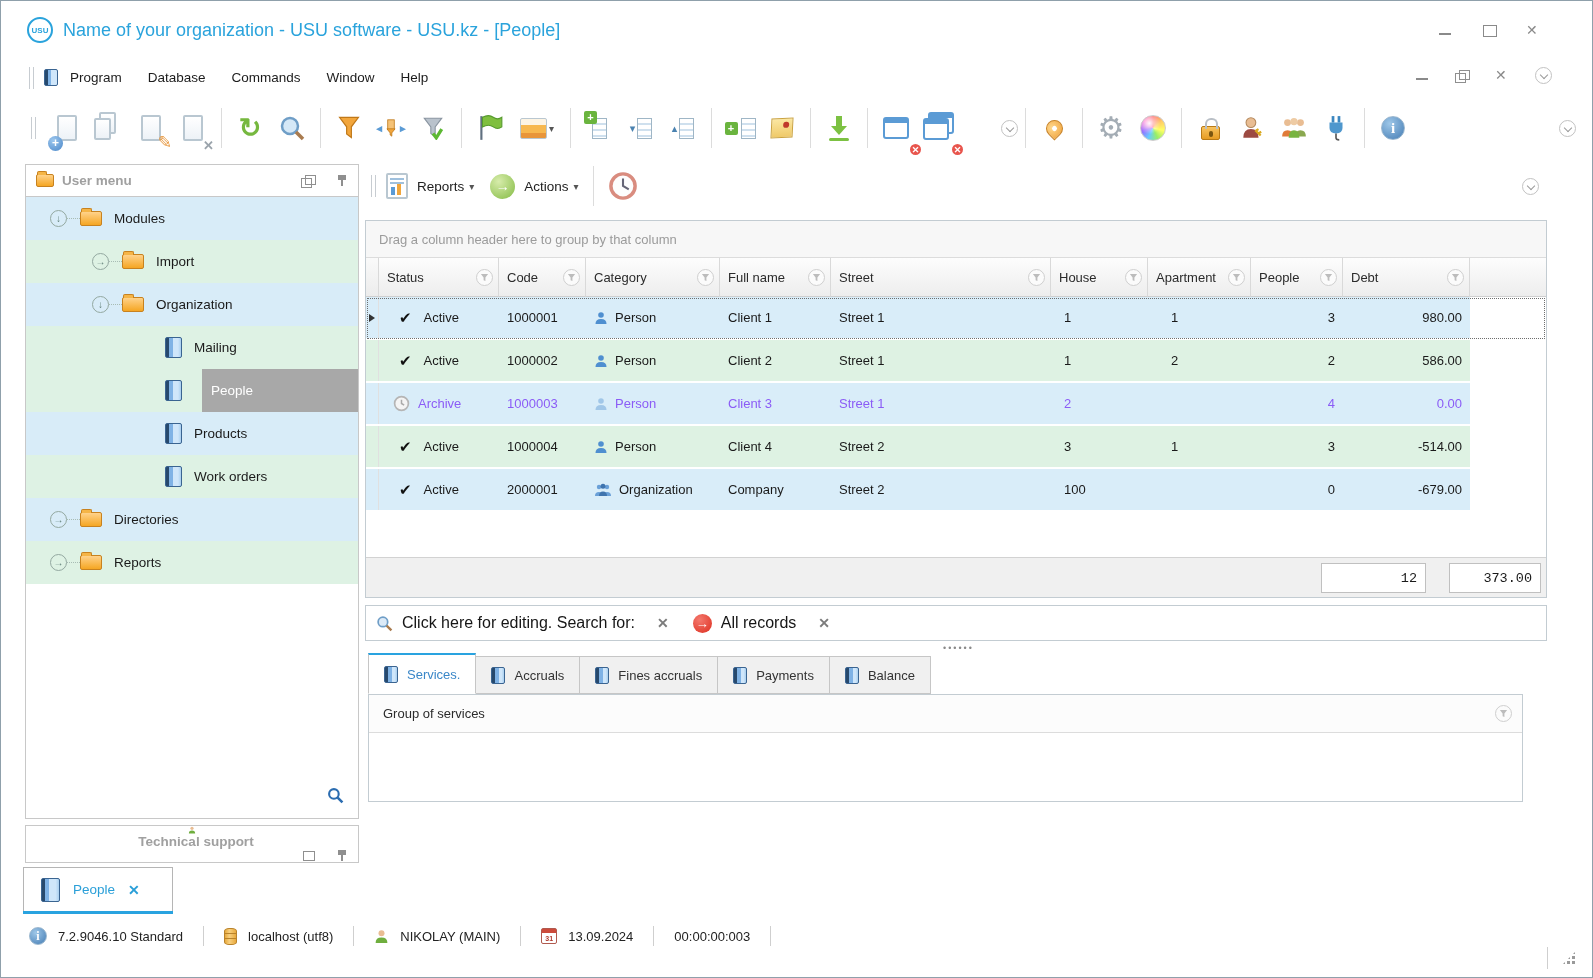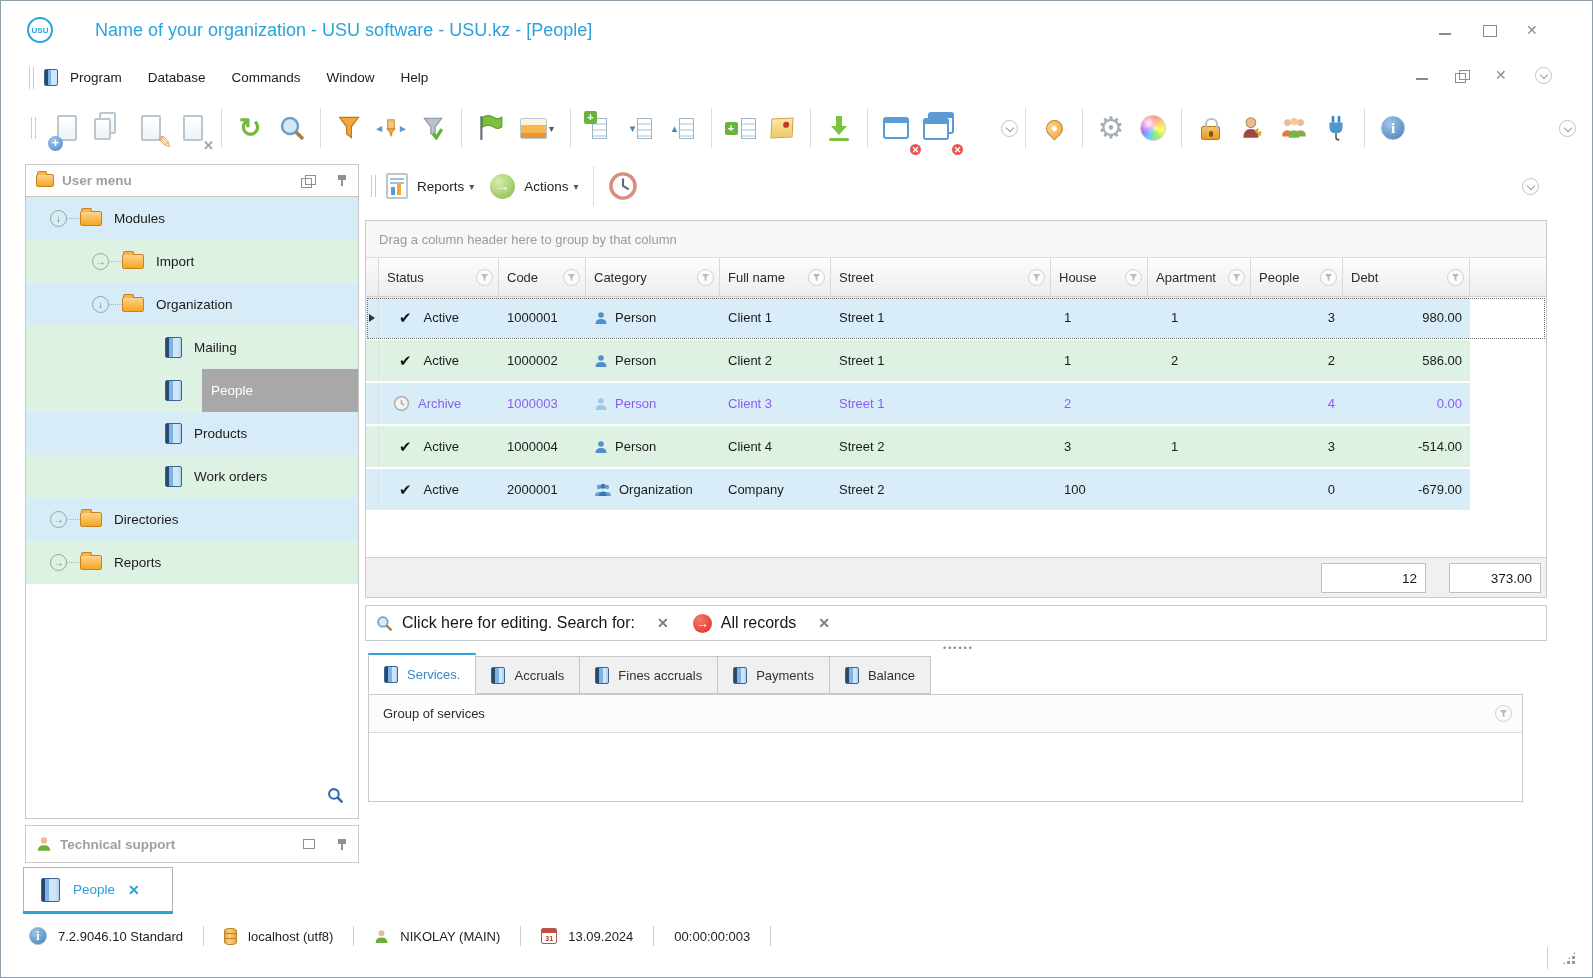--- a/index.html
+++ b/index.html
@@ -1,20 +1,20 @@
 <!DOCTYPE html>
 <html><head>
 <meta charset="utf-8">
 <style>
   * { margin:0; padding:0; box-sizing:border-box; }
   html,body { width:1593px; height:978px; background:#fff; font-family:"Liberation Sans",sans-serif; }
   .window { position:relative; width:1593px; height:978px; background:#fff; border:1px solid #8fa0ab; overflow:hidden; }
 
   
-  .titlebar { position:absolute; left:0; top:0; right:0; height:58px; display:flex; align-items:center; padding-left:26px; background:#fff;gap:32px; }
+  .titlebar { position:absolute; left:0; top:0; right:0; height:58px; display:flex; align-items:center; padding-left:26px; background:#fff; }
   .usu-logo { width:26px; height:26px; border:2px solid #2aa3dc; border-radius:50%; color:#2aa3dc; font-size:8px; font-weight:bold; display:flex; align-items:center; justify-content:center; }
   .title-text { margin-left:10px; font-size:18px; color:#2aa3dc; }
   .win-controls { position:absolute; right:52px; top:24px; display:flex; gap:30px; align-items:center; }
   .wc { width:14px; height:12px; position:relative; cursor:default; }
   .wc-min::before { content:""; position:absolute; left:1px; right:1px; bottom:2px; height:2px; background:#8a8a8a; }
   .wc-max::before { content:""; position:absolute; left:1px; top:0; width:12px; height:10px; border:1.6px solid #8a8a8a; }
   .wc-close::before { content:"✕"; position:absolute; left:0; top:-3px; color:#8a8a8a; font-size:14px; }
   .wc-restore::before { content:""; position:absolute; left:0; top:3px; width:9px; height:8px; border:1.4px solid #8f8f8f; background:#fff; }
   .wc-restore::after { content:""; position:absolute; left:4px; top:0; width:9px; height:8px; border:1.4px solid #8f8f8f; }
 
@@ -83,21 +83,21 @@
   .exp { width:17px; height:17px; border:1px solid #93a8a0; border-radius:50%; color:#5f7f77; font-size:10px; display:flex; align-items:center; justify-content:center; flex:none; background:#fff0; }
   .dots-h { width:13px; border-top:1px dotted #a8bcb4; flex:none; }
   .fld { position:relative; display:inline-block; width:22px; height:15px; background:linear-gradient(#ffd28a,#f5a623); border:1px solid #c8821f; border-radius:2px; flex:none; }
   .fld::before { content:""; position:absolute; top:-4px; left:0; width:9px; height:3px; background:#f5b547; border:1px solid #c8821f; border-bottom:none; border-radius:2px 2px 0 0; }
   .bk { display:inline-block; width:17px; height:21px; border-radius:2px; border:1px solid #3a6491; background:linear-gradient(90deg,#27496d 0 3px,#7fb2e5 3px 7px,#cfe6fa 7px 80%,#a9cfef 100%); flex:none; }
   .tlabel { margin-left:12px; font-size:13.5px; color:#1a1a1a; }
   .ind0 { padding-left:24px; } .ind1 { padding-left:66px; } .ind2 { padding-left:139px; }
   .selband { flex:1; align-self:stretch; background:#a8a8a8; display:flex; align-items:center; padding-left:9px; margin-left:20px; }
   .selband .tlabel { margin-left:0; color:#fff; }
   .dock-search { position:absolute; right:14px; bottom:10px; }
-  .dock-support { position:absolute; left:0; bottom:0; right:0; height:38px; border:1px solid #c8c8c8; background:#fff; display:flex; align-items:center; padding:0 10px; }
+  .dock-support { position:absolute; left:0; bottom:0; right:0; height:38px; border:1px solid #c8c8c8; background:#fff; display:flex; align-items:center; padding:0 10px;flex-direction:column; }
   .support-label { margin-left:8px; font-size:13.5px; font-weight:bold; color:#a0a0a0; }
   .wc-float { position:relative; width:12px; height:10px; border:1.5px solid #8f8f8f; }
 
   
   .main { position:absolute; left:364px; top:163px; width:1182px; height:699px; }
   .panel-toolbar { position:absolute; left:0; top:0; right:0; height:44px; display:flex; align-items:center; padding-left:6px; }
   .report-ico { width:22px; height:26px; background:#fff; border:2px solid #b9c7d1; border-radius:2px; position:relative; }
   .report-ico::before { content:""; position:absolute; left:2px; top:3px; right:2px; height:2px; background:#9fc0dd; box-shadow:0 4px 0 #9fc0dd; }
   .report-ico::after { content:""; position:absolute; left:3px; bottom:2px; width:4px; height:8px; background:#5b9bd5; box-shadow:6px 0 0 #f0a63c, 6px -3px 0 #f0a63c; }
   .pt-label { font-size:13.5px; color:#222; margin:0 3px 0 9px; }
@@ -122,21 +122,21 @@
   .sel-row { outline:1.5px dotted #6e6e6e; outline-offset:-2px; }
   .row-arrow { width:0; height:0; border-left:6px solid #333; border-top:4.5px solid transparent; border-bottom:4.5px solid transparent; }
   .ck { color:#111; font-size:15px; margin:0 12px 0 12px; }
   .ck::before { content:"✔"; }
   .cat-ico { margin-right:7px; display:flex; }
   .num { justify-content:flex-end; }
   .archived, .archived .c { color:#8b5cf6; }
   .archived .cat-ico, .archived .row-arrow { opacity:.4; }
   .gfill { height:47px; }
   .gfoot { position:absolute; left:0; right:0; bottom:0; height:40px; background:#f0f0f0; border-top:1px solid #d2d2d2; }
-  .tbox { position:absolute; top:5px; height:30px; background:#fff; border:1px solid #c0c0c0; display:flex; align-items:center; justify-content:flex-end; padding-right:8px; font-size:13.5px; color:#1a1a1a; }
+  .tbox { position:absolute; top:5px; height:30px; background:#fff; border:1px solid #c0c0c0; display:flex; align-items:center; justify-content:flex-end; padding-right:8px; font-size:13.5px; color:#1a1a1a;font-family:Liberation Mono, monospace; }
   .tbox.people { right:120px; width:105px; }
   .tbox.debt { right:5px; width:92px; }
 
   
   .searchbar { position:absolute; left:0; top:441px; right:0; height:36px; border:1px solid #c3ccd2; background:#fff; display:flex; align-items:center; padding-left:10px; }
   .sb-text { font-size:16px; color:#161616; margin-left:9px; }
   .sb-x { color:#7c7c7c; font-size:14px; font-weight:bold; margin-left:22px; }
   .redgo { width:19px; height:19px; border-radius:50%; background:radial-gradient(circle at 35% 30%,#f4786d,#dd2e1f); color:#fff; display:flex; align-items:center; justify-content:center; font-size:13px; font-weight:bold; margin-left:24px; }
   .splitter-dots { position:absolute; top:479px; left:578px; color:#8a8a8a; font-size:9px; letter-spacing:2px; }
 

